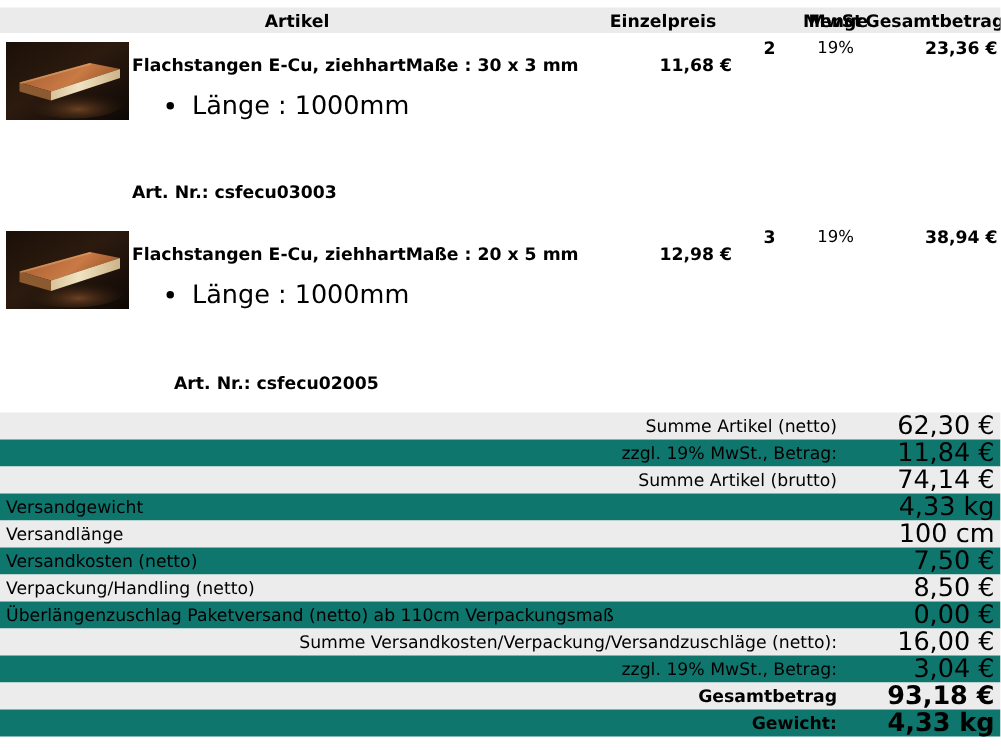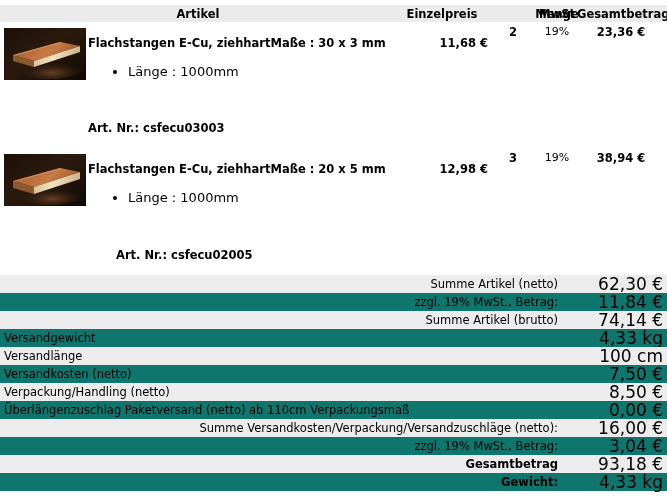--- a/index.html
+++ b/index.html
@@ -75,21 +75,21 @@
     line-height: 14px;
     white-space: nowrap;
   }
   .prod-bullets {
     position: absolute;
     left: 112px;
     top: 38px;
     margin: 0;
     padding: 0 0 0 16px;
     list-style: disc;
-    font-size: 13px;
+    font-size: 17px;
     line-height: 15px;
   }
   .prod-bullets li { padding: 0; margin: 0; }
 
   .prod-price {
     position: absolute;
     left: 396px;
     top: 10px;
     width: 92px;
     text-align: right;
@@ -114,21 +114,21 @@
     width: 38px;
     text-align: center;
     font-size: 11px;
     white-space: nowrap;
   }
   .prod-total {
     position: absolute;
     left: 577px;
     top: -1px;
     width: 88px;
-    text-align: center;
+    text-align: right;
     font-size: 11.5px;
     font-weight: bold;
     white-space: nowrap;
   }
 
   .prod-artnr {
     position: absolute;
     left: 88px;
     font-size: 11.5px;
     font-weight: bold;
@@ -168,21 +168,21 @@
   .sum-value {
     position: absolute;
     left: 566px;
     top: 2px;
     width: 97px;
     text-align: right;
     font-size: 17px;
     line-height: 15px;
     white-space: nowrap;
   }
-  .sum-value.bold { font-weight: normal; }
+  .sum-value.bold { font-weight: bold; }
 </style>
 </head>
 <body>
 
 <div class="sheet">
 
   <div class="items-header">
     <div class="cell h-artikel">Artikel</div>
     <div class="cell h-einzel">Einzelpreis</div>
     <div class="cell h-menge">Menge</div>

